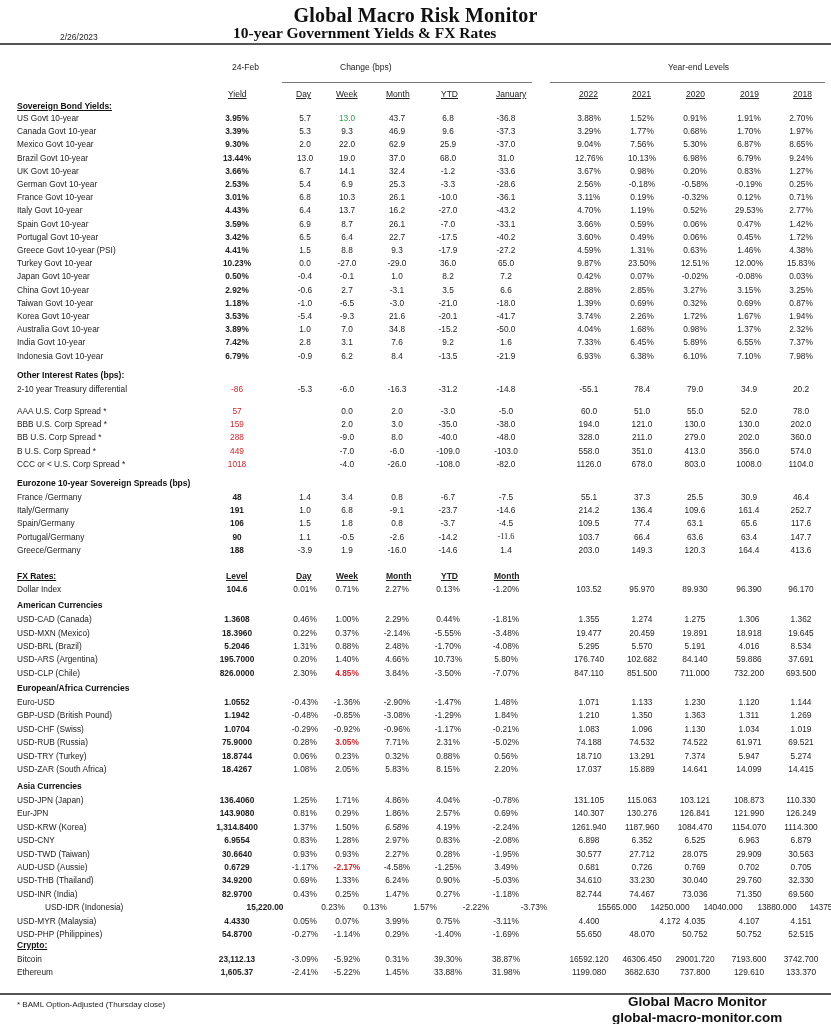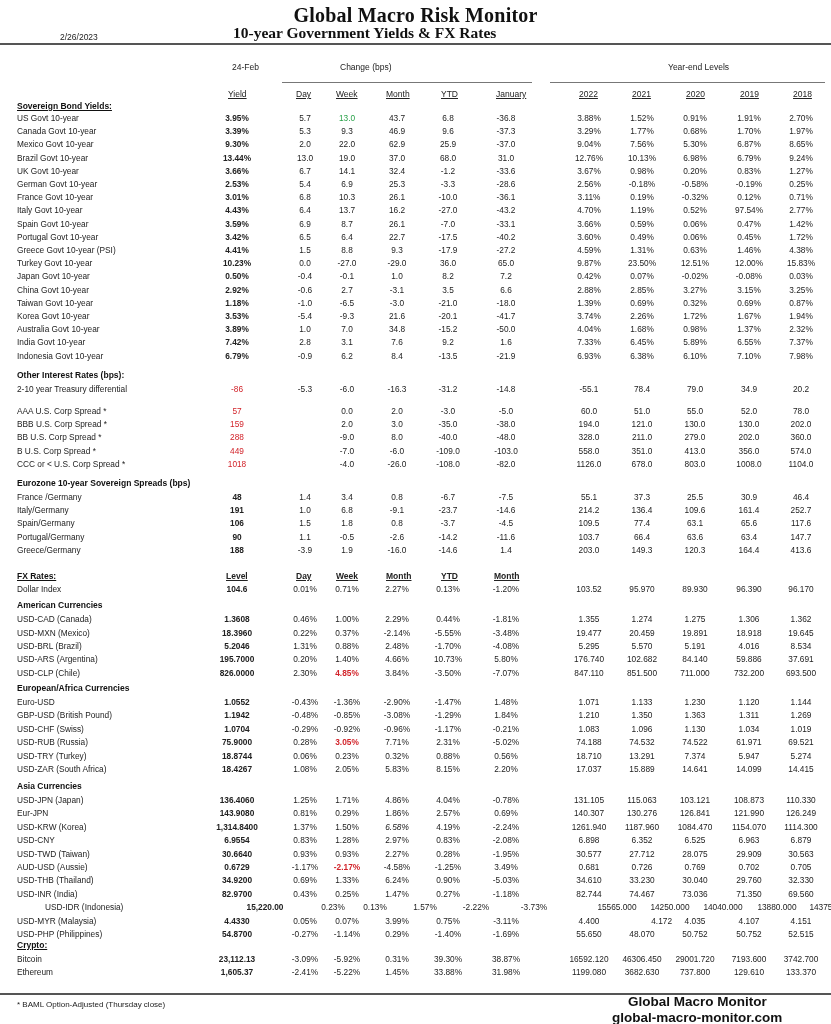--- a/index.html
+++ b/index.html
@@ -162,21 +162,21 @@
       <span class="lbl">Italy Govt 10-year</span>
       <span class="c b" style="left: 207px;">4.43%</span>
       <span class="c" style="left: 275px;">6.4</span>
       <span class="c" style="left: 317px;">13.7</span>
       <span class="c" style="left: 367px;">16.2</span>
       <span class="c" style="left: 418px;">-27.0</span>
       <span class="c" style="left: 476px;">-43.2</span>
       <span class="c" style="left: 559px;">4.70%</span>
       <span class="c" style="left: 612px;">1.19%</span>
       <span class="c" style="left: 665px;">0.52%</span>
-      <span class="c" style="left: 719px;">97.54%</span>
+      <span class="c" style="left: 719px;">29.53%</span>
       <span class="c" style="left: 771px;">2.77%</span>
     </div>
     <div class="row" style="top: 218.6px; padding-left: 32px;">
       <span class="lbl">Spain Govt 10-year</span>
       <span class="c b" style="left: 207px;">3.59%</span>
       <span class="c" style="left: 275px;">6.9</span>
       <span class="c" style="left: 317px;">8.7</span>
       <span class="c" style="left: 367px;">26.1</span>
       <span class="c" style="left: 418px;">-7.0</span>
       <span class="c" style="left: 476px;">-33.1</span>
@@ -462,21 +462,21 @@
       <span class="c" style="left: 719px;">65.6</span>
       <span class="c" style="left: 771px;">117.6</span>
     </div>
     <div class="row" style="top: 531.6px;">
       <span class="lbl"> Portugal/Germany</span>
       <span class="c b" style="left: 207px;">90</span>
       <span class="c" style="left: 275px;">1.1</span>
       <span class="c" style="left: 317px;">-0.5</span>
       <span class="c" style="left: 367px;">-2.6</span>
       <span class="c" style="left: 418px;">-14.2</span>
-      <span class="c" style="left: 476px;">-11.6</span>
+      <span class="c" style="left: 476px; font-family: Liberation Serif, serif;">-11.6</span>
       <span class="c" style="left: 559px;">103.7</span>
       <span class="c" style="left: 612px;">66.4</span>
       <span class="c" style="left: 665px;">63.6</span>
       <span class="c" style="left: 719px;">63.4</span>
       <span class="c" style="left: 771px;">147.7</span>
     </div>
     <div class="row" style="top: 544.8px;">
       <span class="lbl"> Greece/Germany</span>
       <span class="c b" style="left: 207px;">188</span>
       <span class="c" style="left: 275px;">-3.9</span>
@@ -808,21 +808,21 @@
     </div>
     <div class="row" style="top: 915.6px;">
       <span class="lbl">USD-MYR (Malaysia)</span>
       <span class="c b" style="left: 207px;">4.4330</span>
       <span class="c" style="left: 275px;">0.05%</span>
       <span class="c" style="left: 317px;">0.07%</span>
       <span class="c" style="left: 367px;">3.99%</span>
       <span class="c" style="left: 418px;">0.75%</span>
       <span class="c" style="left: 476px;">-3.11%</span>
       <span class="c" style="left: 559px;">4.400</span>
-      <span class="c" style="left: 612px; text-align: right;">4.172</span>
+      <span class="c" style="left: 640px;">4.172</span>
       <span class="c" style="left: 665px;">4.035</span>
       <span class="c" style="left: 719px;">4.107</span>
       <span class="c" style="left: 771px;">4.151</span>
     </div>
     <div class="row" style="top: 929px;">
       <span class="lbl">USD-PHP (Philippines)</span>
       <span class="c b" style="left: 207px;">54.8700</span>
       <span class="c" style="left: 275px;">-0.27%</span>
       <span class="c" style="left: 317px;">-1.14%</span>
       <span class="c" style="left: 367px;">0.29%</span>

